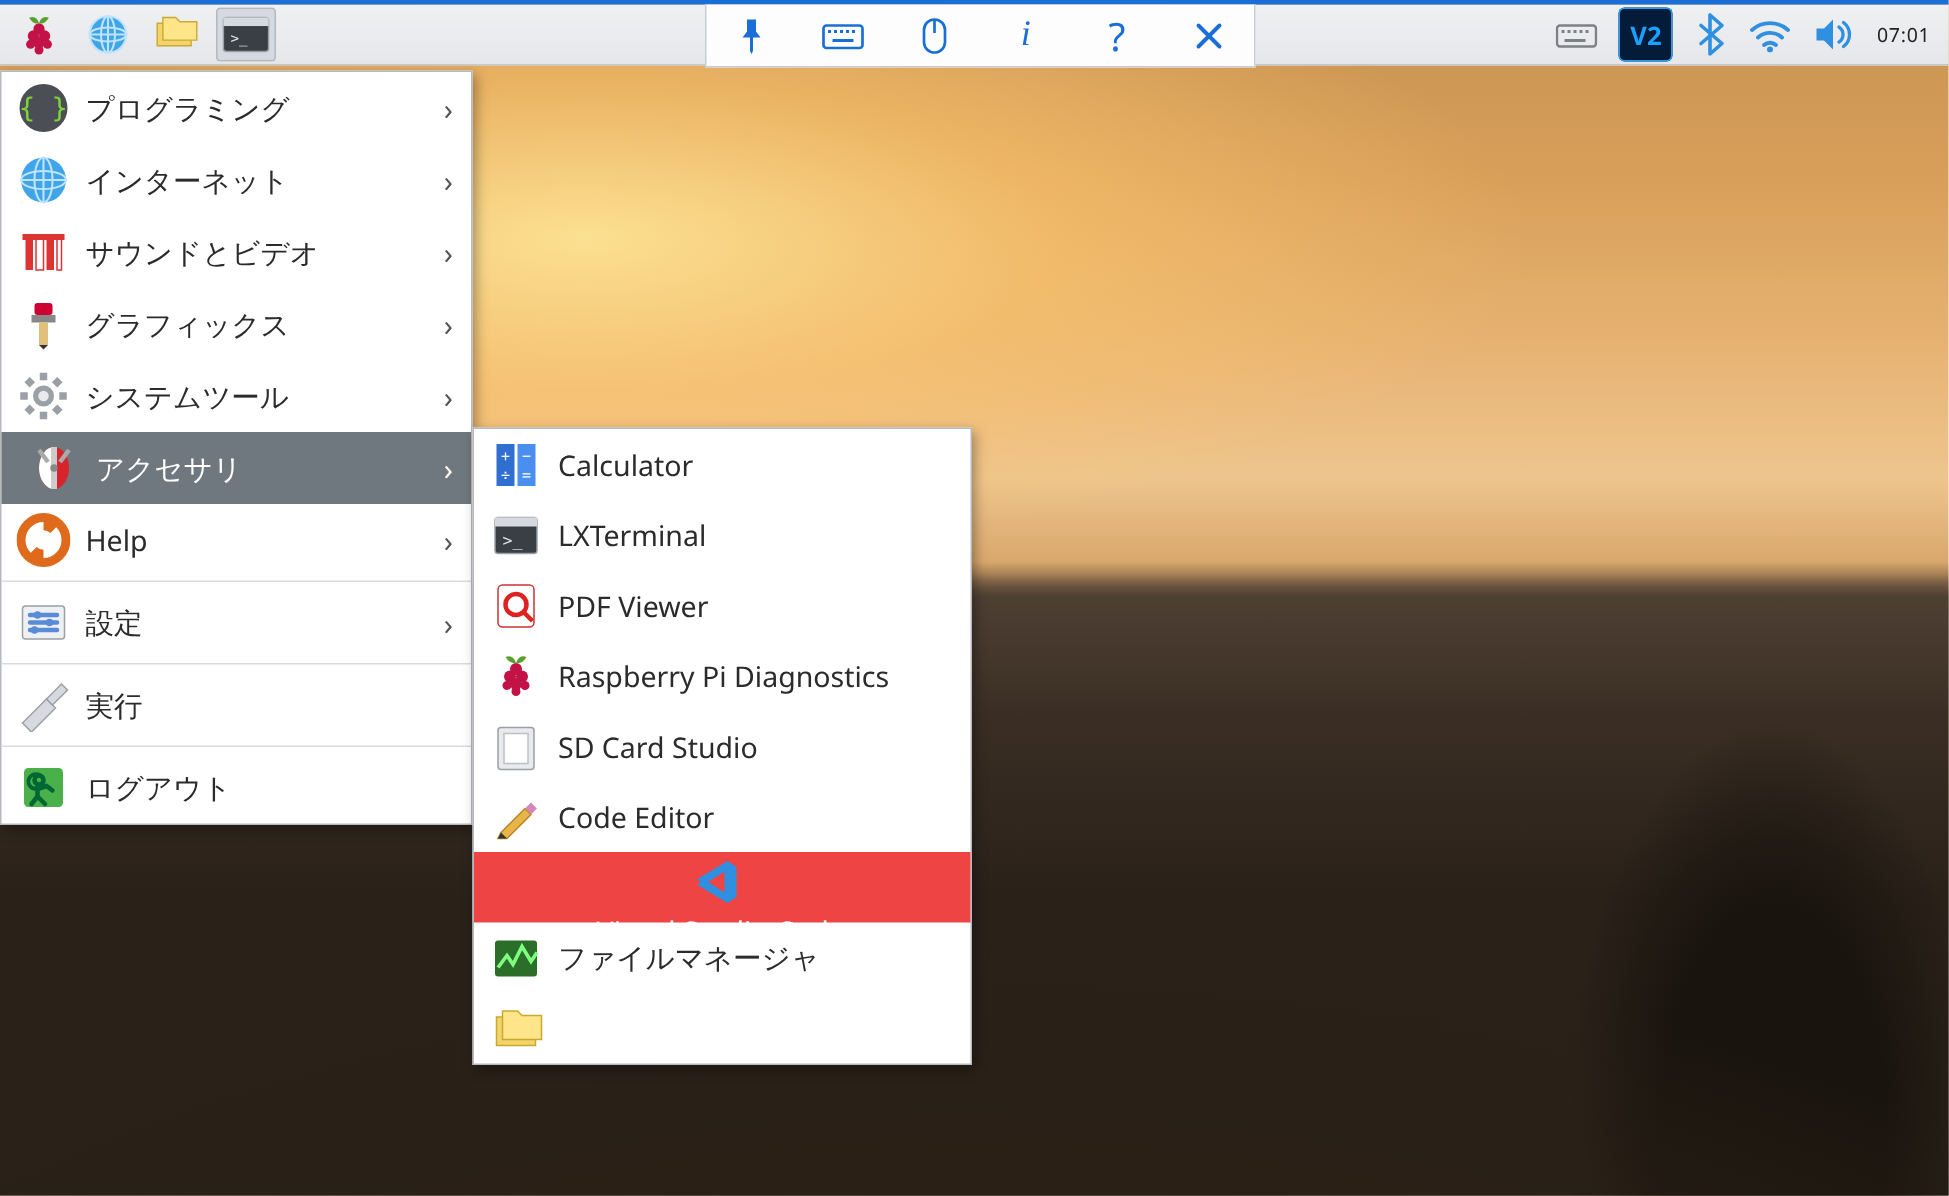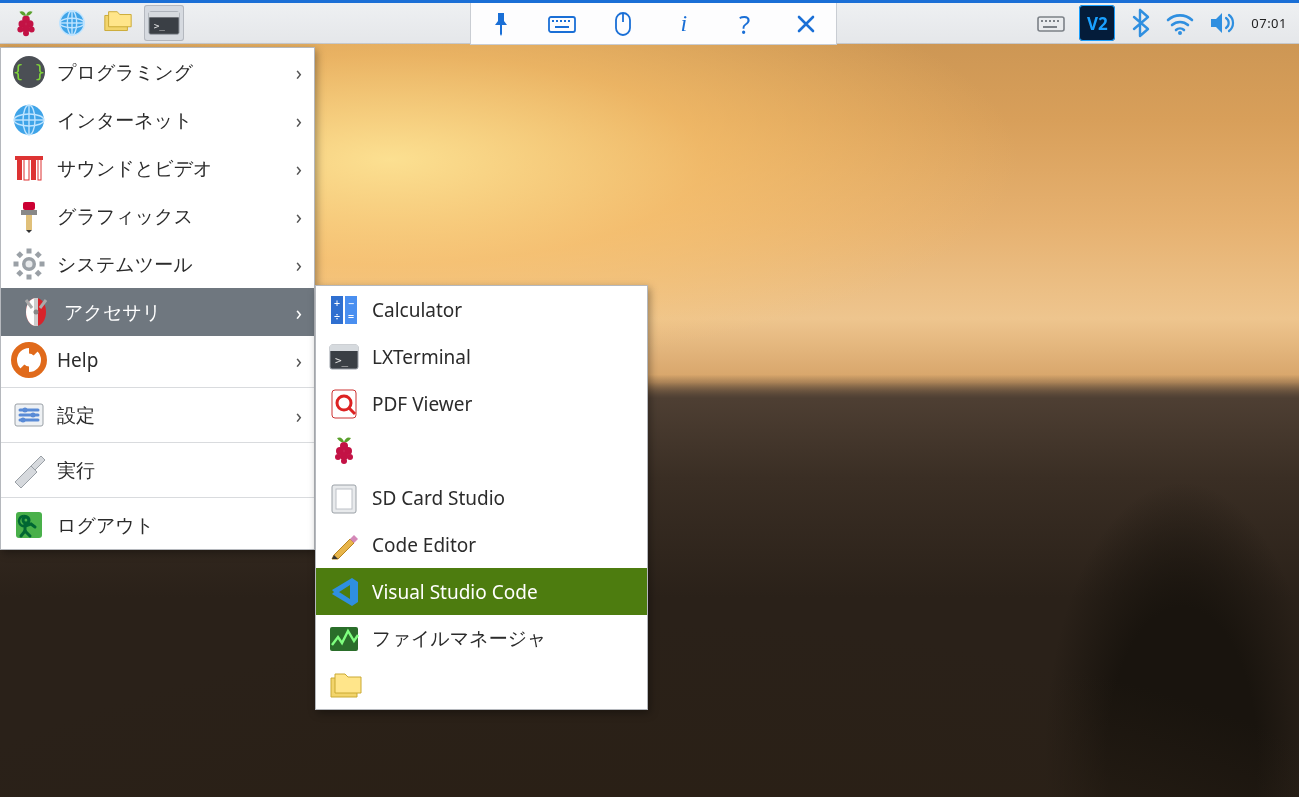--- a/index.html
+++ b/index.html
@@ -156,22 +156,23 @@
     color: #2b2b2b;
     font-size: 19px;
   }
   .submenu .sitem .icon-slot {
     width: 40px; height: 40px;
     display:flex; align-items:center; justify-content:center;
     margin-right: 8px;
     flex-shrink:0;
   }
   .submenu .sitem.highlight {
-    background: #4d7c0f;
+    background: #ef4444;
     color: #ffffff;
+    flex-direction: column;
   }
 
   .vnc-badge {
     width: 36px; height: 36px;
     background: #041c3a;
     border-radius: 4px;
     display:flex; align-items:center; justify-content:center;
     color:#1aa0ff;
     font-weight:700;
     font-size:17px;
@@ -534,20 +535,21 @@
             <circle cx="12" cy="24" r="3"></circle>
             <circle cx="24" cy="24" r="3"></circle>
             <circle cx="18" cy="28" r="3"></circle>
           </g>
           <g fill="#5aa02c">
             <path d="M11 5 Q16 3 18 9 Q14 10 11 5Z"></path>
             <path d="M25 5 Q20 3 18 9 Q22 10 25 5Z"></path>
           </g>
         </svg>
       </span>
+      <span>Raspberry Pi Diagnostics</span>
     </div>
     <div class="sitem">
       <span class="icon-slot">
         <svg width="36" height="36" viewBox="0 0 36 36">
           <rect x="6" y="5" width="24" height="28" rx="2" fill="#e8eaec" stroke="#9aa0a6"></rect>
           <rect x="10" y="9" width="16" height="20" fill="#fff" stroke="#bcc0c6"></rect>
         </svg>
       </span>
       <span>SD Card Studio</span>
     </div>

